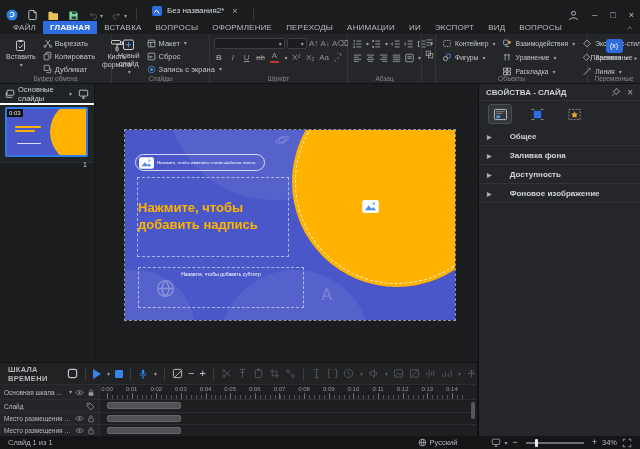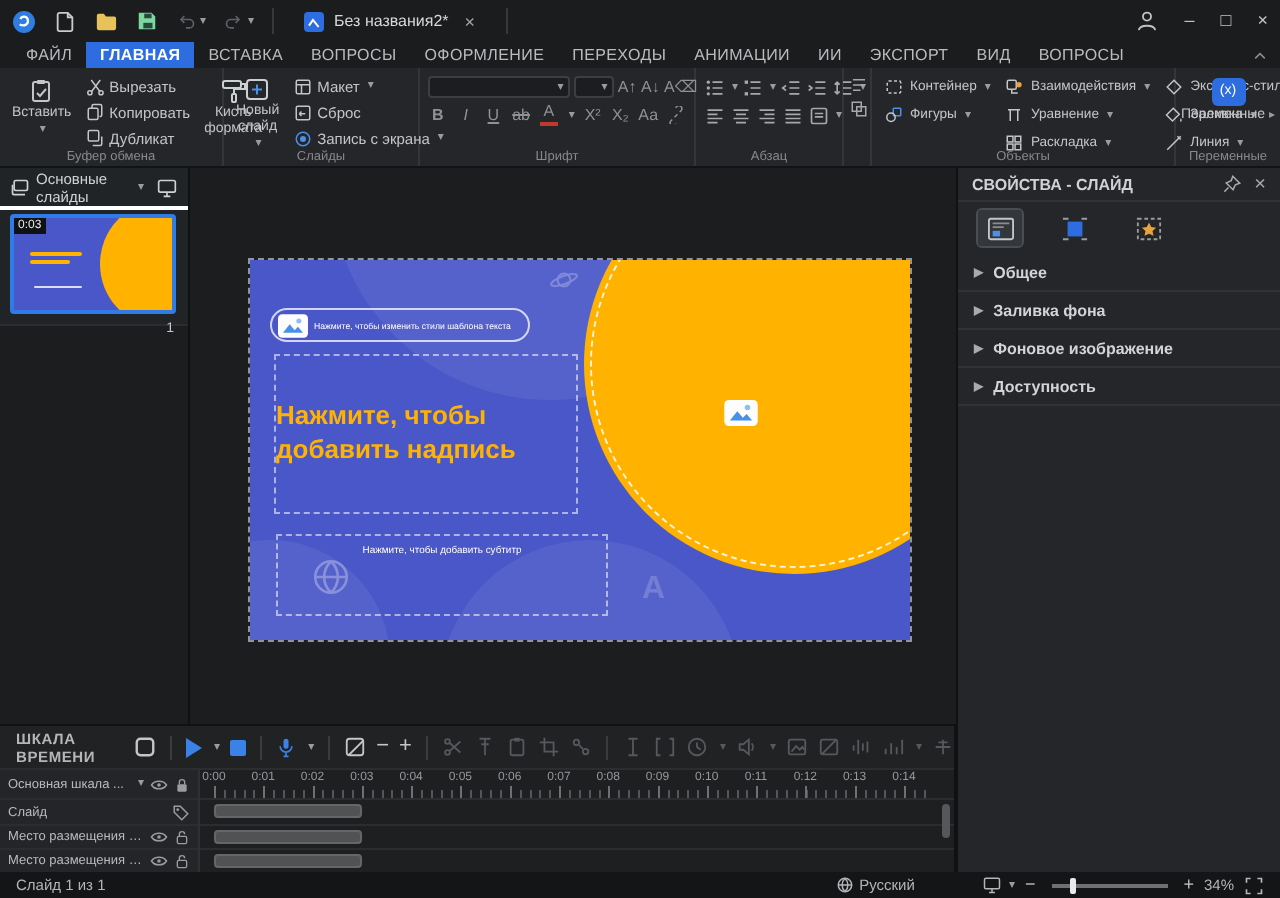--- a/index.html
+++ b/index.html
@@ -4,21 +4,21 @@
 <style>
 *{box-sizing:border-box;margin:0;padding:0}
 html,body{width:640px;height:449px;overflow:hidden;background:#141517}
 body{font-family:"Liberation Sans",sans-serif;-webkit-font-smoothing:antialiased}
 .app{position:absolute;inset:0;width:640px;height:449px;background:#1b1d1f;color:#c9cbcd;overflow:hidden}
 svg{display:block}
 .flex{display:flex;align-items:center}
 .dis{color:#5f6166}
 .arw{font-size:6px;color:#9a9c9f;margin-left:1px;line-height:1}
 
-.titlebar{position:absolute;top:0;left:0;right:0;height:21px;background:#1a1c1e;display:flex;align-items:center;padding:0 6px;gap:9px}
+.titlebar{position:absolute;top:0;left:0;right:0;height:21px;background:#1a1c1e;display:flex;align-items:flex-end;padding:0 6px;gap:9px}
 .tb-sep{width:1px;height:13px;background:#36383b}
 .doc-tab{display:flex;align-items:center;gap:5px;padding:0 6px;height:21px}
 .doc-tab .t{font-size:8px;color:#d6d8da}
 .doc-tab .x{font-size:9px;color:#9fa1a4;margin-left:3px}
 .tb-right{margin-left:auto;display:flex;align-items:center;gap:13px;color:#c0c2c5}
 .winbtn{font-size:9px;line-height:1}
 
 .menubar{position:absolute;top:21px;left:0;right:0;height:13px;background:#1a1c1e;display:flex;align-items:stretch;padding-left:6px}
 .mtab{font-size:8px;color:#b9bbbe;display:flex;align-items:center;padding:0 7px;letter-spacing:.2px}
 .mtab.active{background:#2e6de0;color:#fff;font-weight:bold}
@@ -62,21 +62,21 @@
 .globe-deco{position:absolute;left:16px;top:10px;opacity:.3;color:#fff}
 .saturn{position:absolute;left:148px;top:2px;opacity:.25;color:#fff}
 .a-deco{position:absolute;left:196px;top:156px;font-size:16px;font-weight:bold;color:rgba(255,255,255,.18)}
 
 .props{position:absolute;top:84px;right:0;width:162px;bottom:13px;background:#242629;border-left:1px solid #101113}
 .pr-head{height:17px;display:flex;align-items:center;gap:6px;padding:0 7px;border-bottom:1px solid #303234}
 .pr-title{font-size:8px;font-weight:bold;color:#cfd1d3;flex:1}
 .pr-tabs{height:26px;display:flex;align-items:center;gap:15px;padding:0 10px}
 .pr-tab{width:22px;height:18px;display:flex;align-items:center;justify-content:center;border-radius:2px}
 .pr-tab.active{background:#33363a;outline:1px solid #4a4d51}
-.pr-sec{height:19px;display:flex;align-items:center;gap:5px;padding:0 8px;border-bottom:1px solid #303234;font-size:8px;font-weight:bold;color:#d2d4d6}
+.pr-sec{height:19px;display:flex;align-items:center;gap:18px;padding:0 8px;border-bottom:1px solid #303234;font-size:8px;font-weight:bold;color:#d2d4d6}
 .pr-sec:first-of-type{border-top:1px solid #303234}
 .tri{font-size:6px;color:#a8aaad}
 
 .timeline{position:absolute;left:0;top:362px;width:478px;bottom:13px;background:#202224;border-top:1px solid #101113;border-right:1px solid #101113}
 .tl-bar{height:22px;display:flex;align-items:center;border-bottom:1px solid #2b2d30}
 .tl-title{width:100px;padding-left:8px;font-size:7.5px;font-weight:bold;color:#b4b6b8;letter-spacing:.3px}
 .tl-tools{display:flex;align-items:center;gap:5px}
 .tsep{width:1px;height:12px;background:#3a3c3f;margin:0 2px}
 .tico{display:flex;align-items:center;justify-content:center;color:#c4c6c9}
 .tico.gray{color:#55585c}
@@ -618,25 +618,25 @@
     <div class="pr-sec">
         <span class="tri">▶</span>
         <span>Общее</span>
       </div>
     <div class="pr-sec">
         <span class="tri">▶</span>
         <span>Заливка фона</span>
       </div>
     <div class="pr-sec">
         <span class="tri">▶</span>
-        <span>Фоновое изображение</span>
+        <span>Доступность</span>
       </div>
     <div class="pr-sec">
         <span class="tri">▶</span>
-        <span>Доступность</span>
+        <span>Фоновое изображение</span>
       </div>
   </aside>
 
   <section class="timeline">
     <div class="tl-bar">
       <span class="tl-title">ШКАЛА ВРЕМЕНИ</span>
       <div class="tl-tools">
         <span class="tico">
             <svg width="11" height="11" viewBox="0 0 12 12">
               <rect x="1.5" y="1.5" width="9" height="9" rx="2" stroke="currentColor" fill="none" stroke-width="1.3"></rect>

